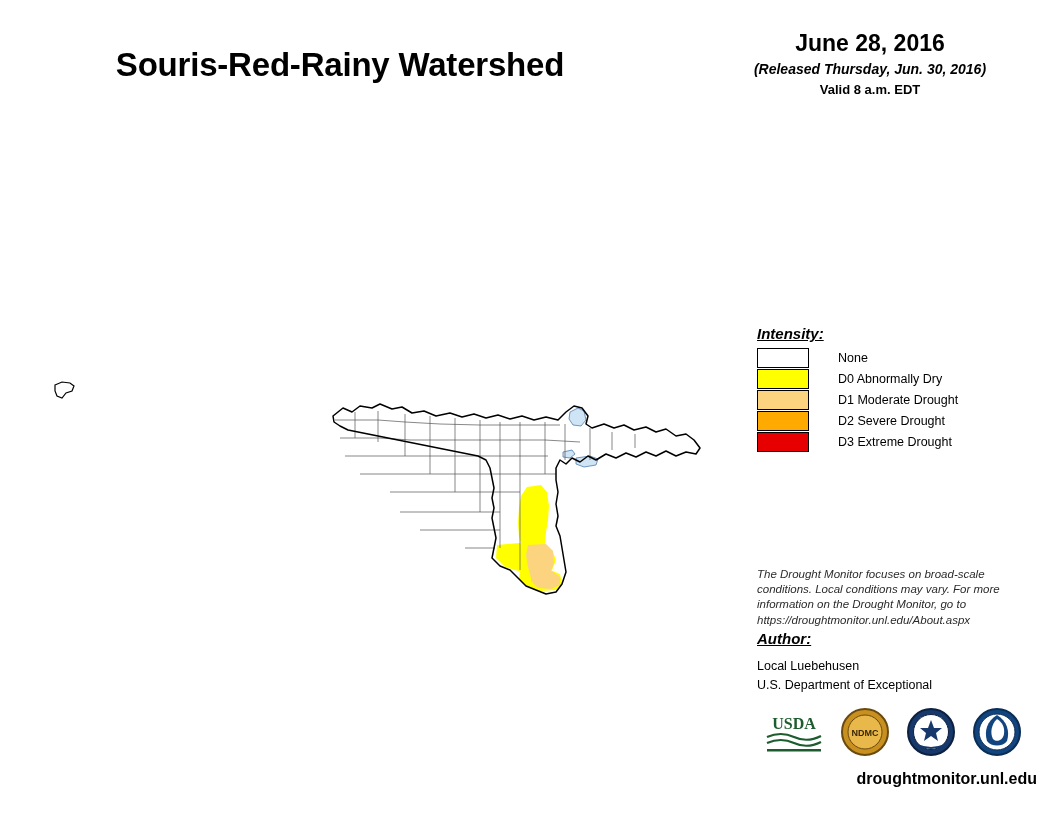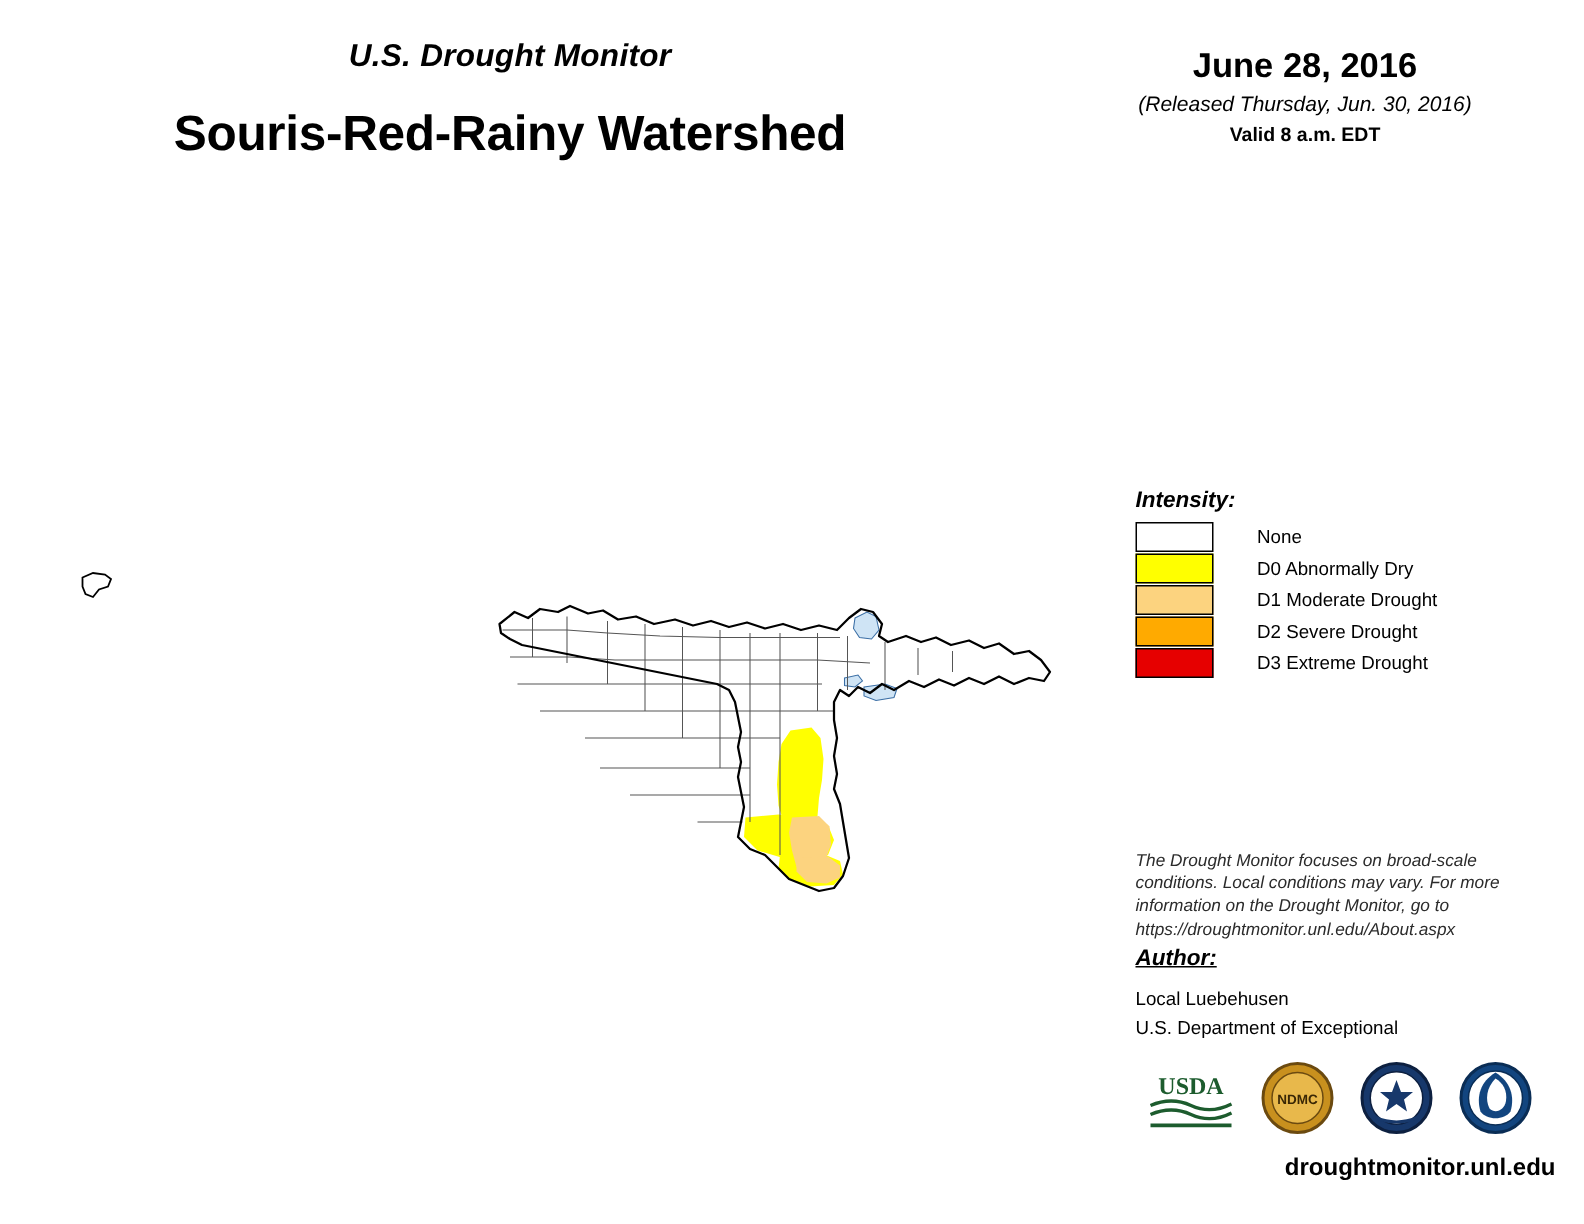--- a/index.html
+++ b/index.html
@@ -43,41 +43,42 @@
     top: 30px;
     width: 340px;
     text-align: center;
   }
   #date-main {
     font-size: 23px;
     font-weight: bold;
   }
   #date-released {
     font-size: 14px;
-    font-weight: normal;
+    font-weight: bold;
     font-style: italic;
     margin-top: 4px;
   }
   #date-valid {
     font-size: 13px;
     font-weight: bold;
     margin-top: 5px;
   }
 
   
   #legend {
     position: absolute;
     left: 757px;
     top: 325px;
     width: 280px;
   }
   #legend-title {
     font-size: 15px;
     font-weight: bold;
     font-style: italic;
+    text-decoration: underline;
     margin-bottom: 6px;
   }
   .legend-row {
     display: flex;
     align-items: center;
     margin-bottom: 1px;
     gap: 20px;
   }
   .legend-swatch {
     width: 52px;
@@ -155,21 +156,20 @@
     top: 120px;
     width: 740px;
     height: 560px;
   }
   #map-svg { display: block; }
 </style>
 </head>
 <body>
 
 <div id="title-block">
-  <div id="title-main">U.S. Drought Monitor</div>
   <div id="title-sub">Souris-Red-Rainy Watershed</div>
 </div>
 
 <div id="date-block">
   <div id="date-main">June 28, 2016</div>
   <div id="date-released">(Released Thursday, Jun. 30, 2016)</div>
   <div id="date-valid">Valid 8 a.m. EDT</div>
 </div>
 
 <div id="map-area">

